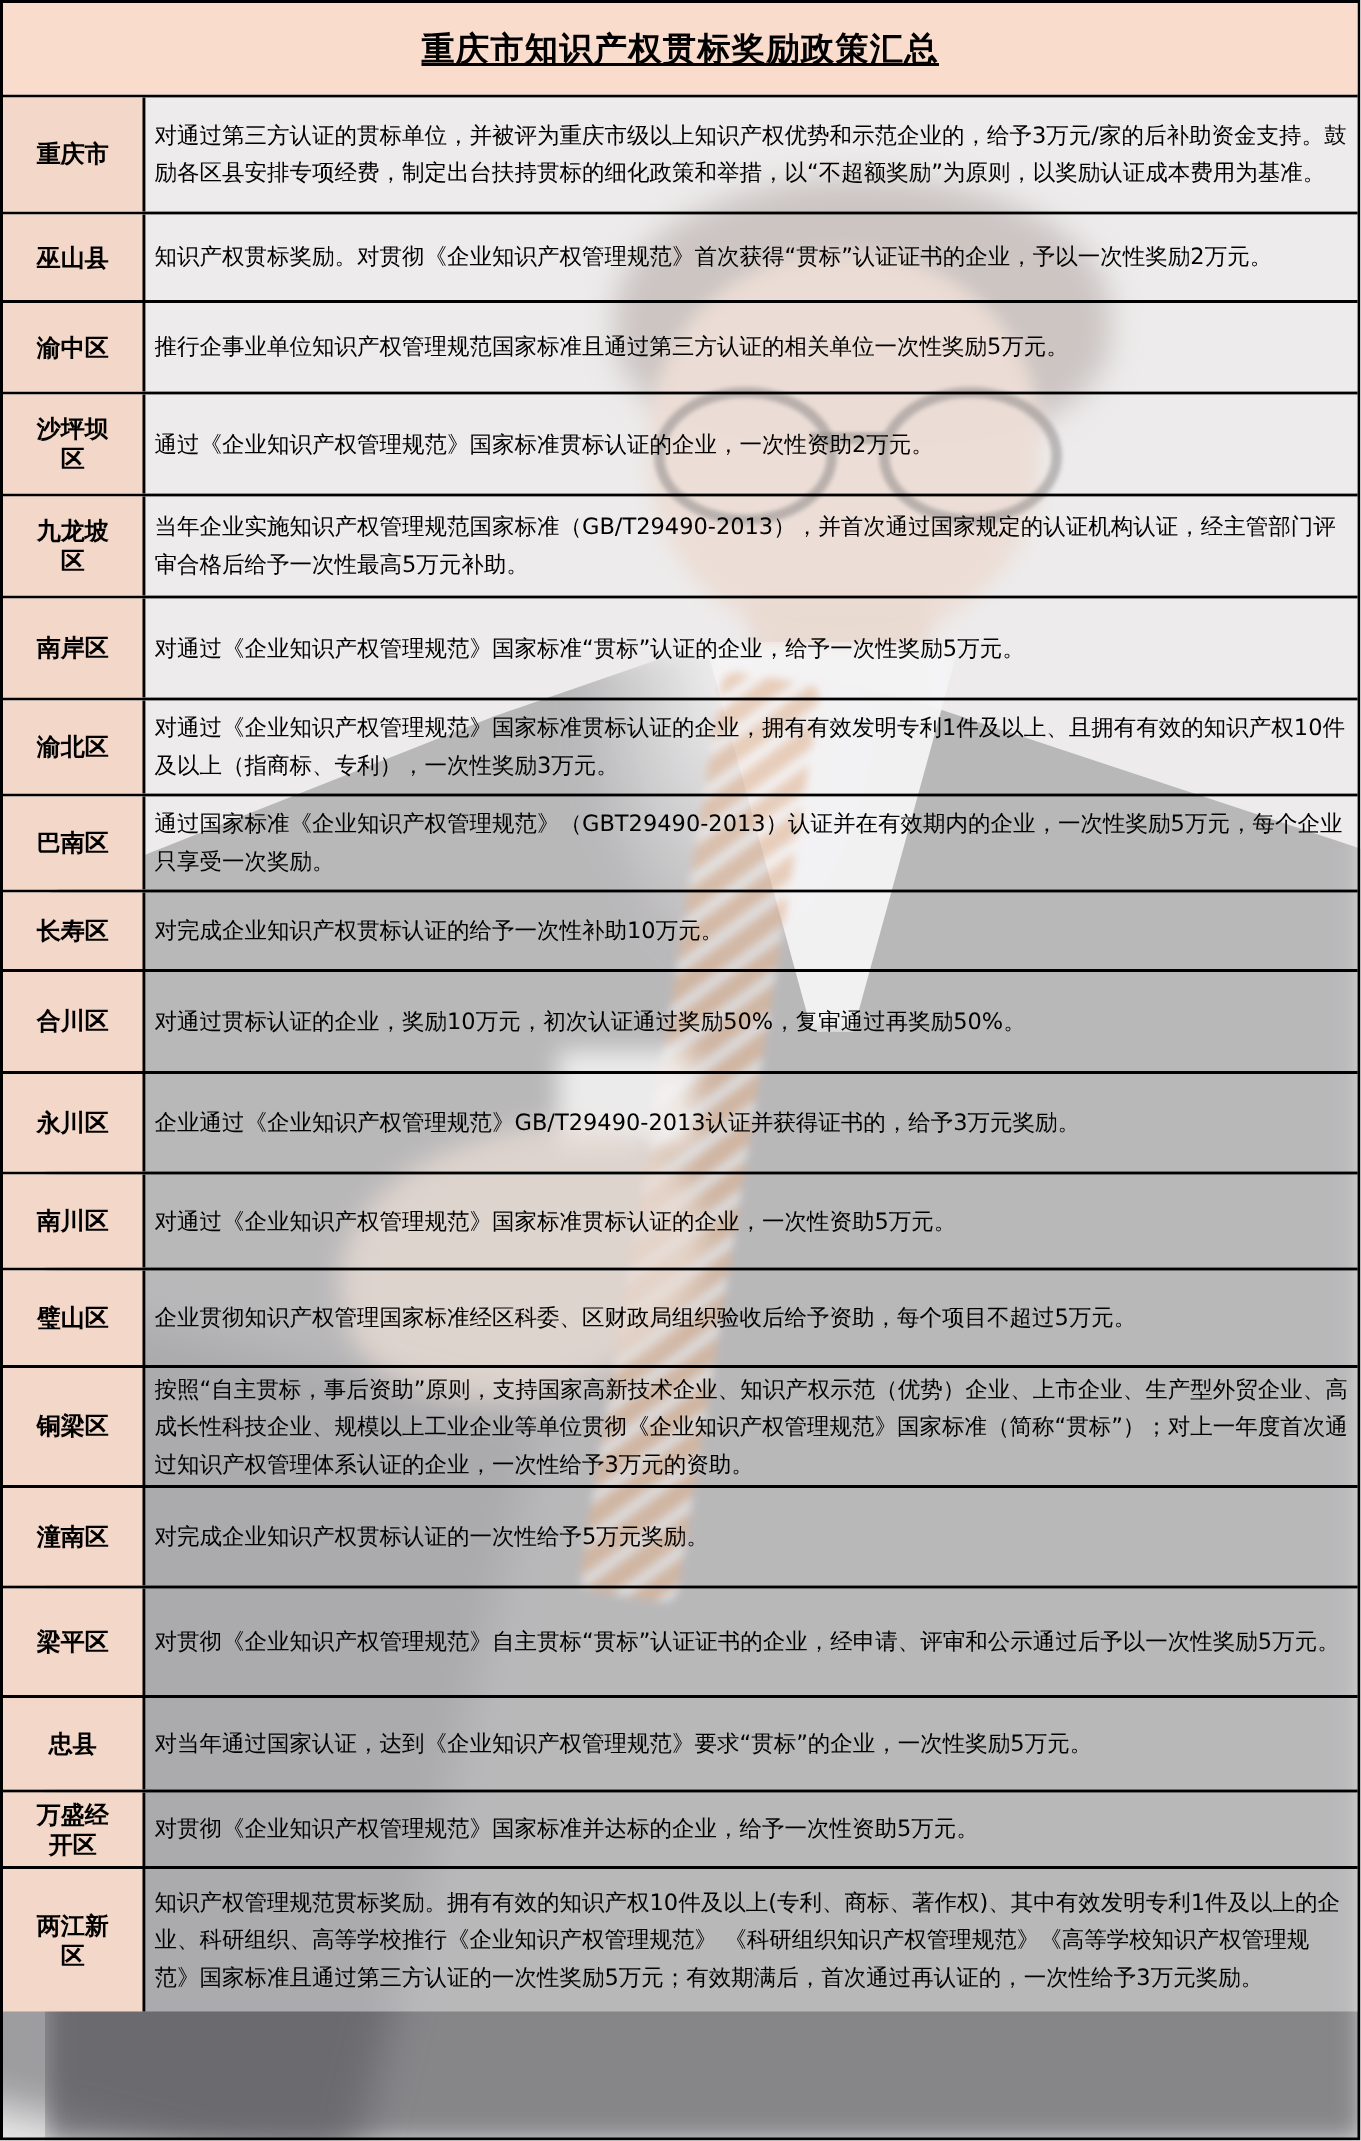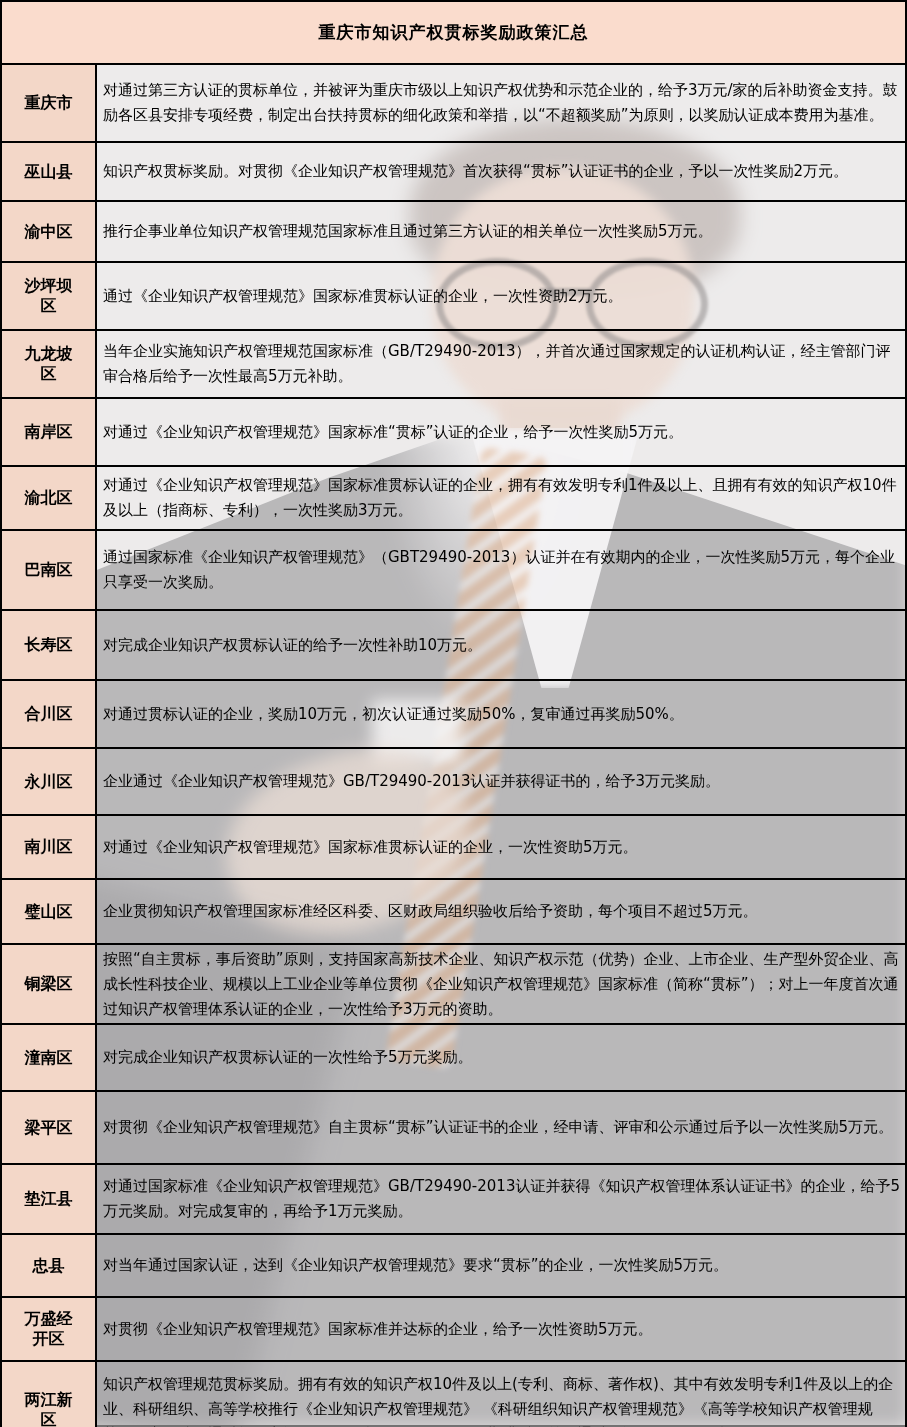--- a/index.html
+++ b/index.html
@@ -53,21 +53,21 @@
     position:absolute;inset:0;z-index:1;
     box-sizing:border-box;
     border:2px solid #000;
     display:flex;flex-direction:column;
   }
   .row{display:flex;box-sizing:border-box;border-bottom:2px solid #000;flex:0 0 auto;}
   .row:last-child{border-bottom:none;}
   .title-cell{
     flex:1;display:flex;align-items:center;justify-content:center;
     background:#fadccd;
-    font-weight:bold;font-size:17px;letter-spacing:1px;
+    font-weight:bold;font-size:22px;letter-spacing:1px;text-decoration:underline;
   }
   .cell{box-sizing:border-box;}
   .region{
     flex:0 0 95px;border-right:2px solid #000;
     background:#f3d7c8;
     display:flex;align-items:center;justify-content:center;
     font-weight:bold;font-size:16px;text-align:center;line-height:1.25;
     padding:18px;
   }
   .policy{
@@ -138,27 +138,27 @@
       <div class="cell policy">
           <span>对通过《企业知识产权管理规范》国家标准“贯标”认证的企业，给予一次性奖励5万元。</span>
         </div>
     </div>
     <div class="row" style="height:64px">
       <div class="cell region">渝北区</div>
       <div class="cell policy">
           <span>对通过《企业知识产权管理规范》国家标准贯标认证的企业，拥有有效发明专利1件及以上、且拥有有效的知识产权10件及以上（指商标、专利），一次性奖励3万元。</span>
         </div>
     </div>
-    <div class="row" style="height:80px">
+    <div class="row" style="height:64px">
       <div class="cell region">巴南区</div>
       <div class="cell policy">
           <span>通过国家标准《企业知识产权管理规范》（GBT29490-2013）认证并在有效期内的企业，一次性奖励5万元，每个企业只享受一次奖励。</span>
         </div>
     </div>
-    <div class="row" style="height:70px">
+    <div class="row" style="height:53px">
       <div class="cell region">长寿区</div>
       <div class="cell policy">
           <span>对完成企业知识产权贯标认证的给予一次性补助10万元。</span>
         </div>
     </div>
     <div class="row" style="height:68px">
       <div class="cell region">合川区</div>
       <div class="cell policy">
           <span>对通过贯标认证的企业，奖励10万元，初次认证通过奖励50%，复审通过再奖励50%。</span>
         </div>
@@ -192,33 +192,27 @@
       <div class="cell policy">
           <span>对完成企业知识产权贯标认证的一次性给予5万元奖励。</span>
         </div>
     </div>
     <div class="row" style="height:73px">
       <div class="cell region">梁平区</div>
       <div class="cell policy">
           <span>对贯彻《企业知识产权管理规范》自主贯标“贯标”认证证书的企业，经申请、评审和公示通过后予以一次性奖励5万元。</span>
         </div>
     </div>
-    <div class="row" style="height:70px">
-      <div class="cell region">垫江县</div>
-      <div class="cell policy">
-          <span>对通过国家标准《企业知识产权管理规范》GB/T29490-2013认证并获得《知识产权管理体系认证证书》的企业，给予5万元奖励。对完成复审的，再给予1万元奖励。</span>
-        </div>
-    </div>
     <div class="row" style="height:63px">
       <div class="cell region">忠县</div>
       <div class="cell policy">
           <span>对当年通过国家认证，达到《企业知识产权管理规范》要求“贯标”的企业，一次性奖励5万元。</span>
         </div>
     </div>
-    <div class="row" style="height:64px">
+    <div class="row" style="height:51px">
       <div class="cell region">万盛经开区</div>
       <div class="cell policy">
           <span>对贯彻《企业知识产权管理规范》国家标准并达标的企业，给予一次性资助5万元。</span>
         </div>
     </div>
     <div class="row" style="height:95px">
       <div class="cell region">两江新区</div>
       <div class="cell policy">
           <span>知识产权管理规范贯标奖励。拥有有效的知识产权10件及以上(专利、商标、著作权)、其中有效发明专利1件及以上的企业、科研组织、高等学校推行《企业知识产权管理规范》 《科研组织知识产权管理规范》《高等学校知识产权管理规范》国家标准且通过第三方认证的一次性奖励5万元；有效期满后，首次通过再认证的，一次性给予3万元奖励。</span>
         </div>

